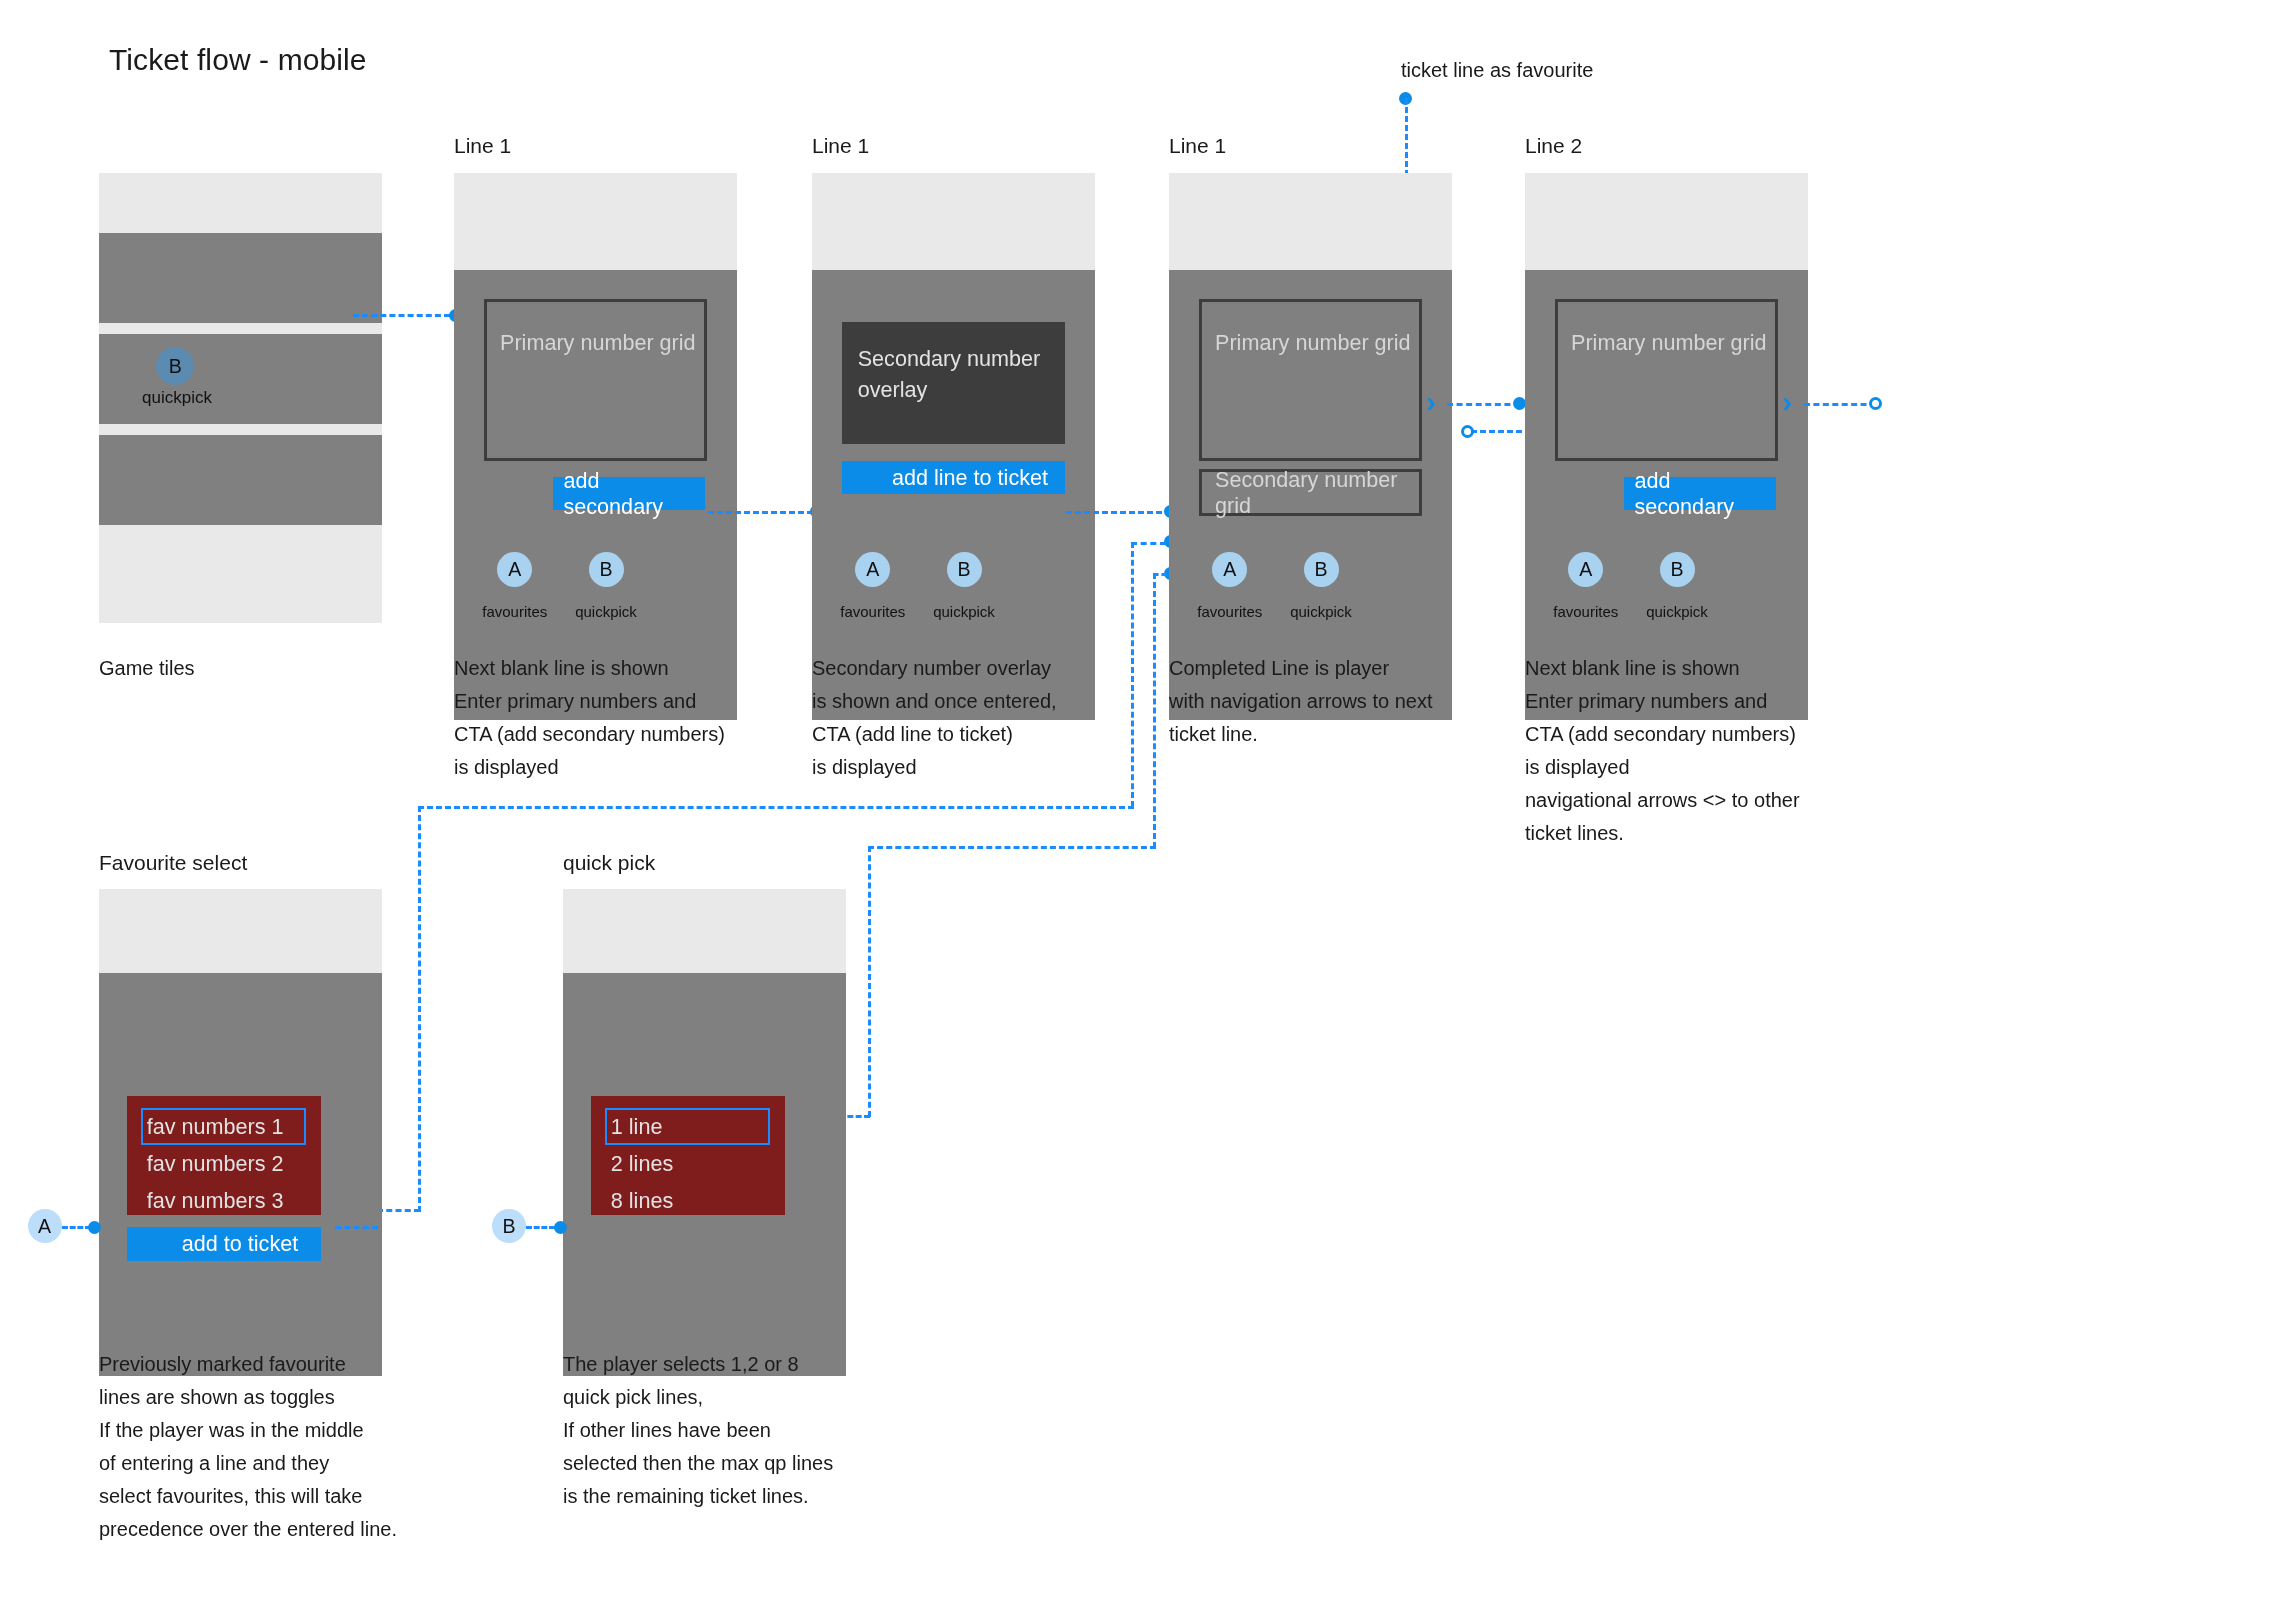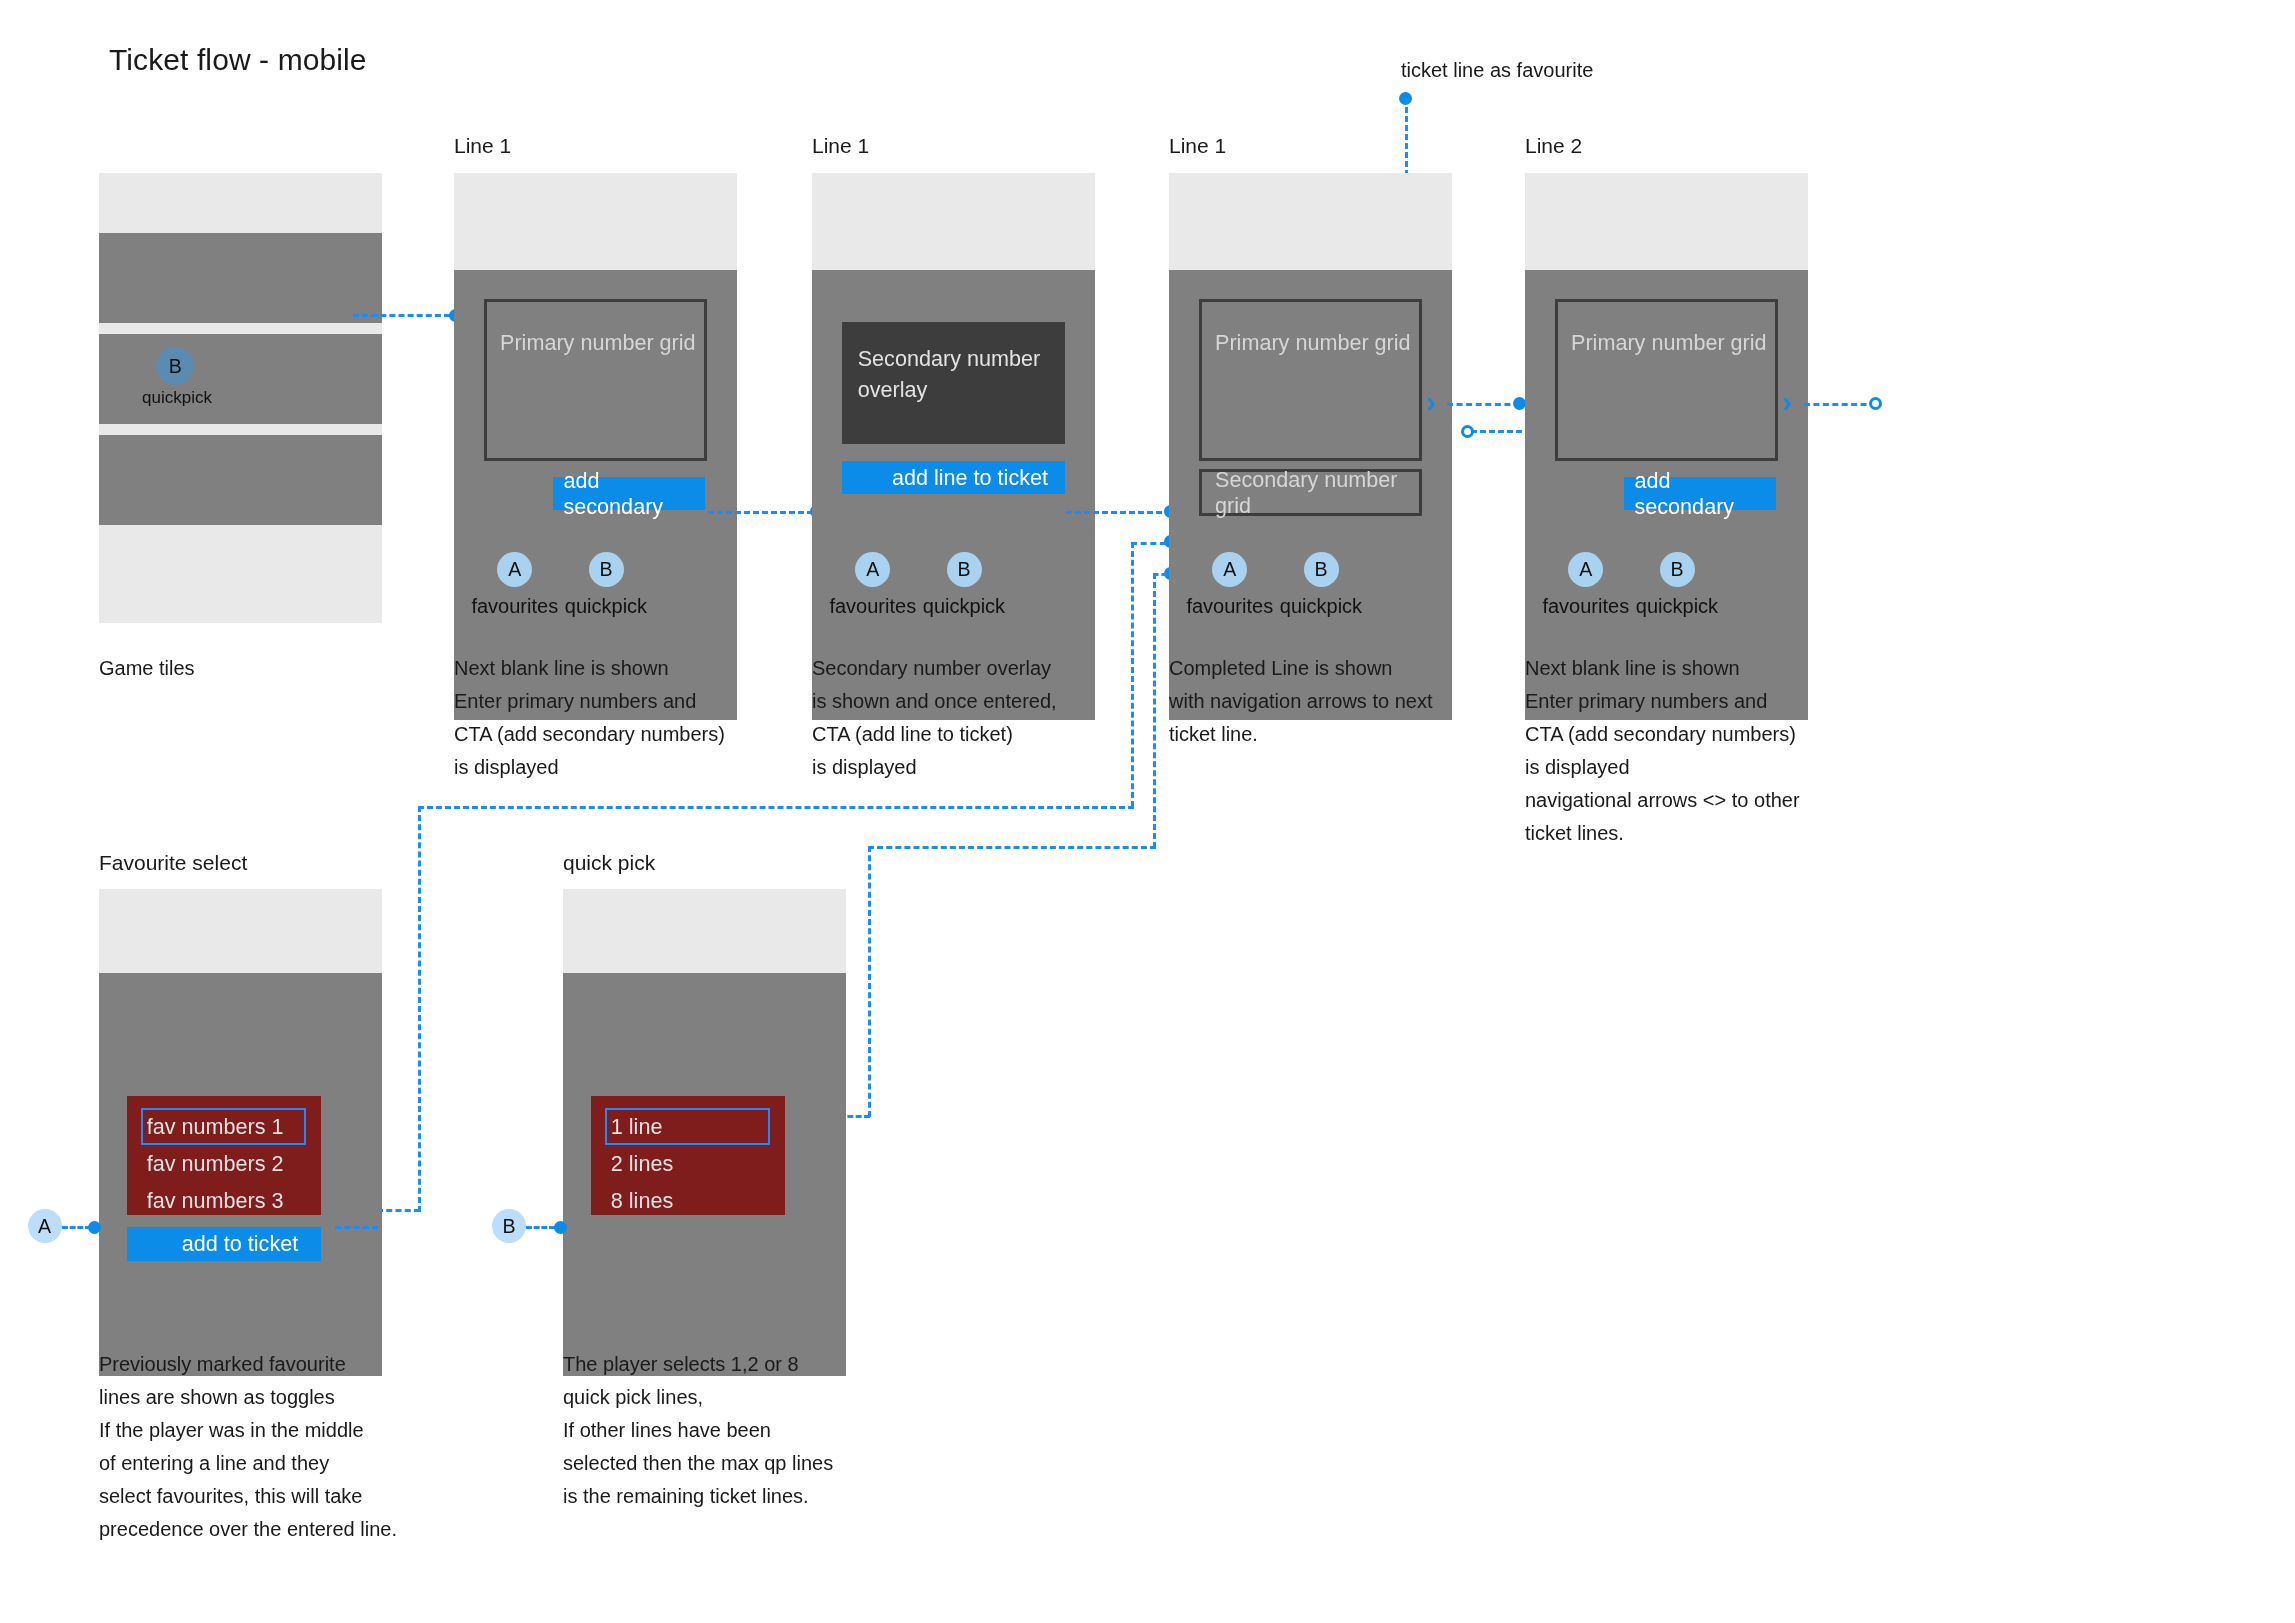--- a/index.html
+++ b/index.html
@@ -119,23 +119,23 @@
     width: 35px;
     height: 35px;
     border-radius: 50%;
     background: #a9d2f0;
     margin: 0 auto;
     font-size: 19.6px;
     line-height: 35px;
     color: #111111;
   }
   .tab .tab-label {
-    font-size: 20px;
+    font-size: 15px;
     color: #111111;
-    margin-top: 8px;
+    margin-top: 16px;
   }
 
   
   .tile {
     position: absolute;
     left: 0;
     right: 0;
     background: #808080;
   }
 
@@ -298,21 +298,21 @@
       <div class="tab" style="left:11.8px; top:6.5px;">
         <div class="bubble">A</div>
         <div class="tab-label">favourites</div>
       </div>
       <div class="tab" style="left:103px; top:6.5px;">
         <div class="bubble">B</div>
         <div class="tab-label">quickpick</div>
       </div>
     </div>
   </div>
-  <div class="abs caption" style="left:1169px; top:652px; width:353px;">Completed Line is shown
+  <div class="abs caption" style="left:1169px; top:652px; width:353px;">Completed Line is player
 with navigation arrows to next
 ticket line.</div>
 
   <div class="chev" style="left:1426px; top:387px;">›</div>
   <div class="hline" style="left:1447px; top:403px; width:73px;"></div>
   <div class="dot" style="left:1513px; top:397px;"></div>
   <div class="chev" style="left:1532px; top:387px;">‹</div>
   <div class="vline" style="left:1539px; top:403px; height:29px;"></div>
   <div class="hline" style="left:1471px; top:430px; width:69px;"></div>
   <div class="ring" style="left:1461px; top:425px;"></div>

